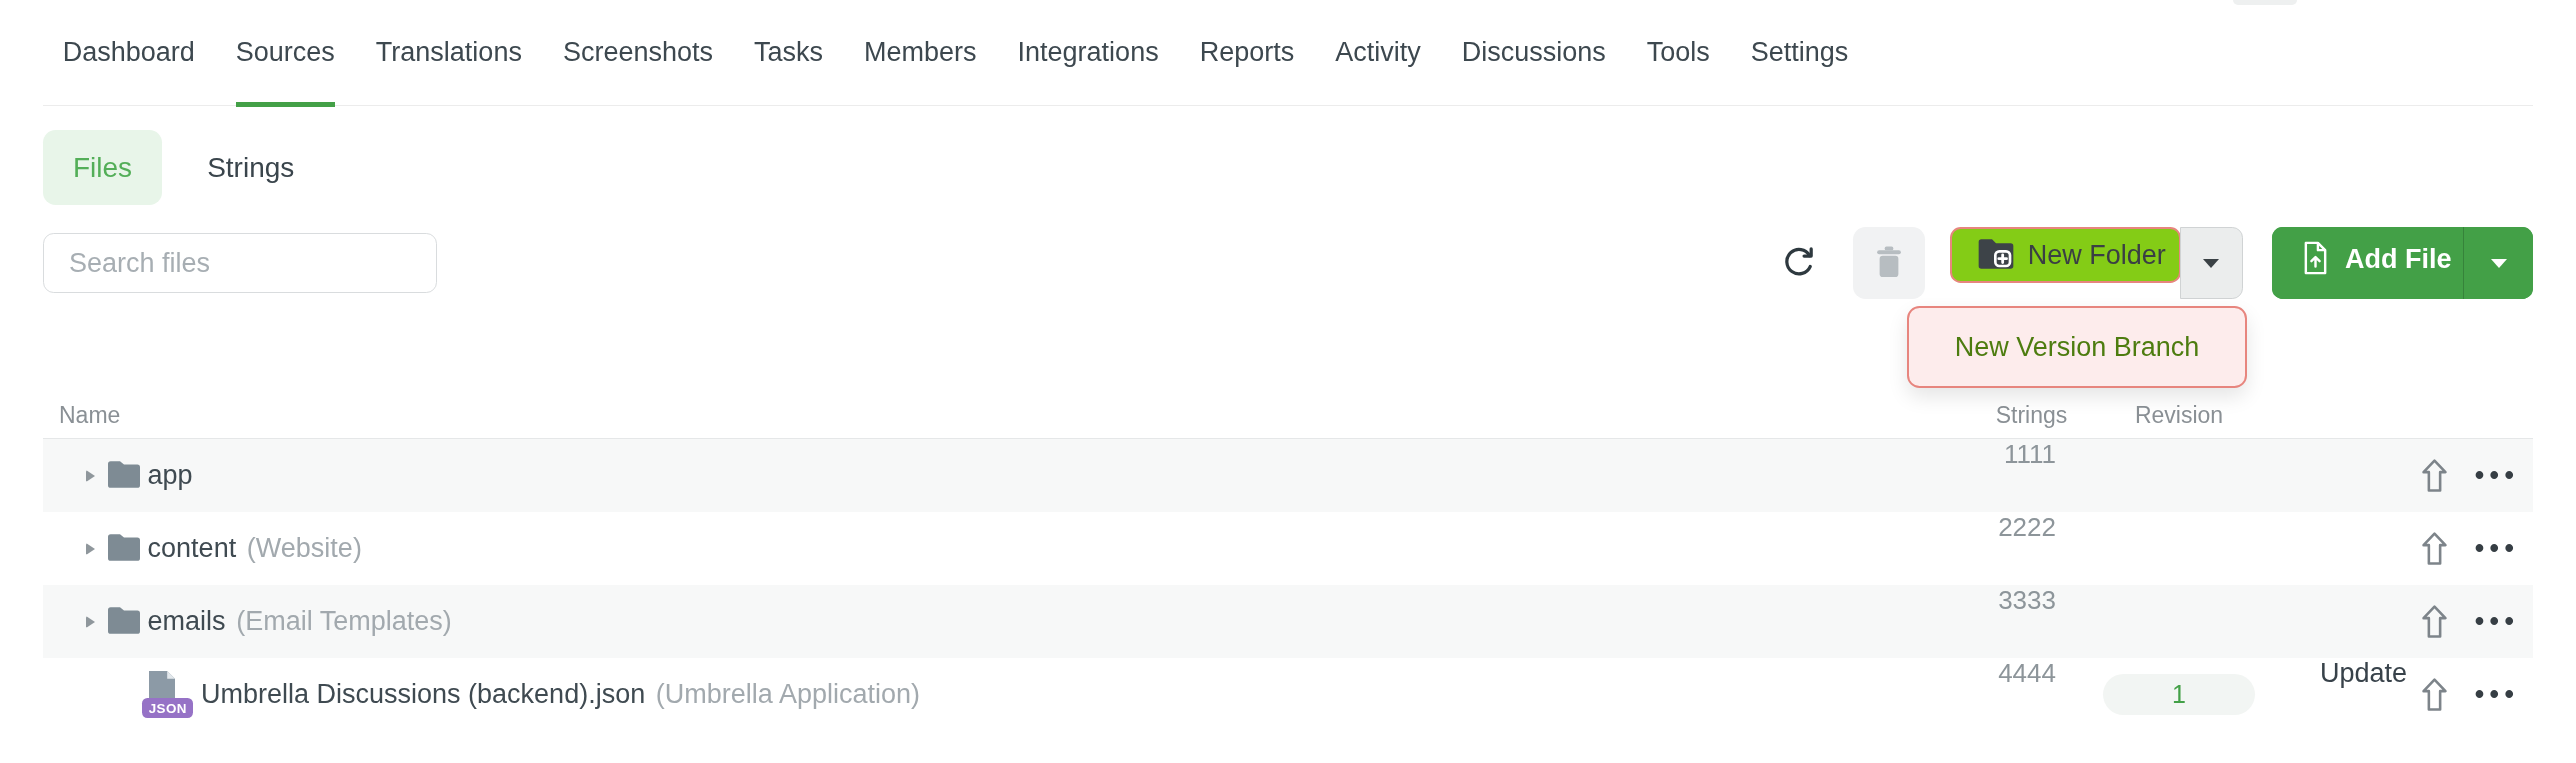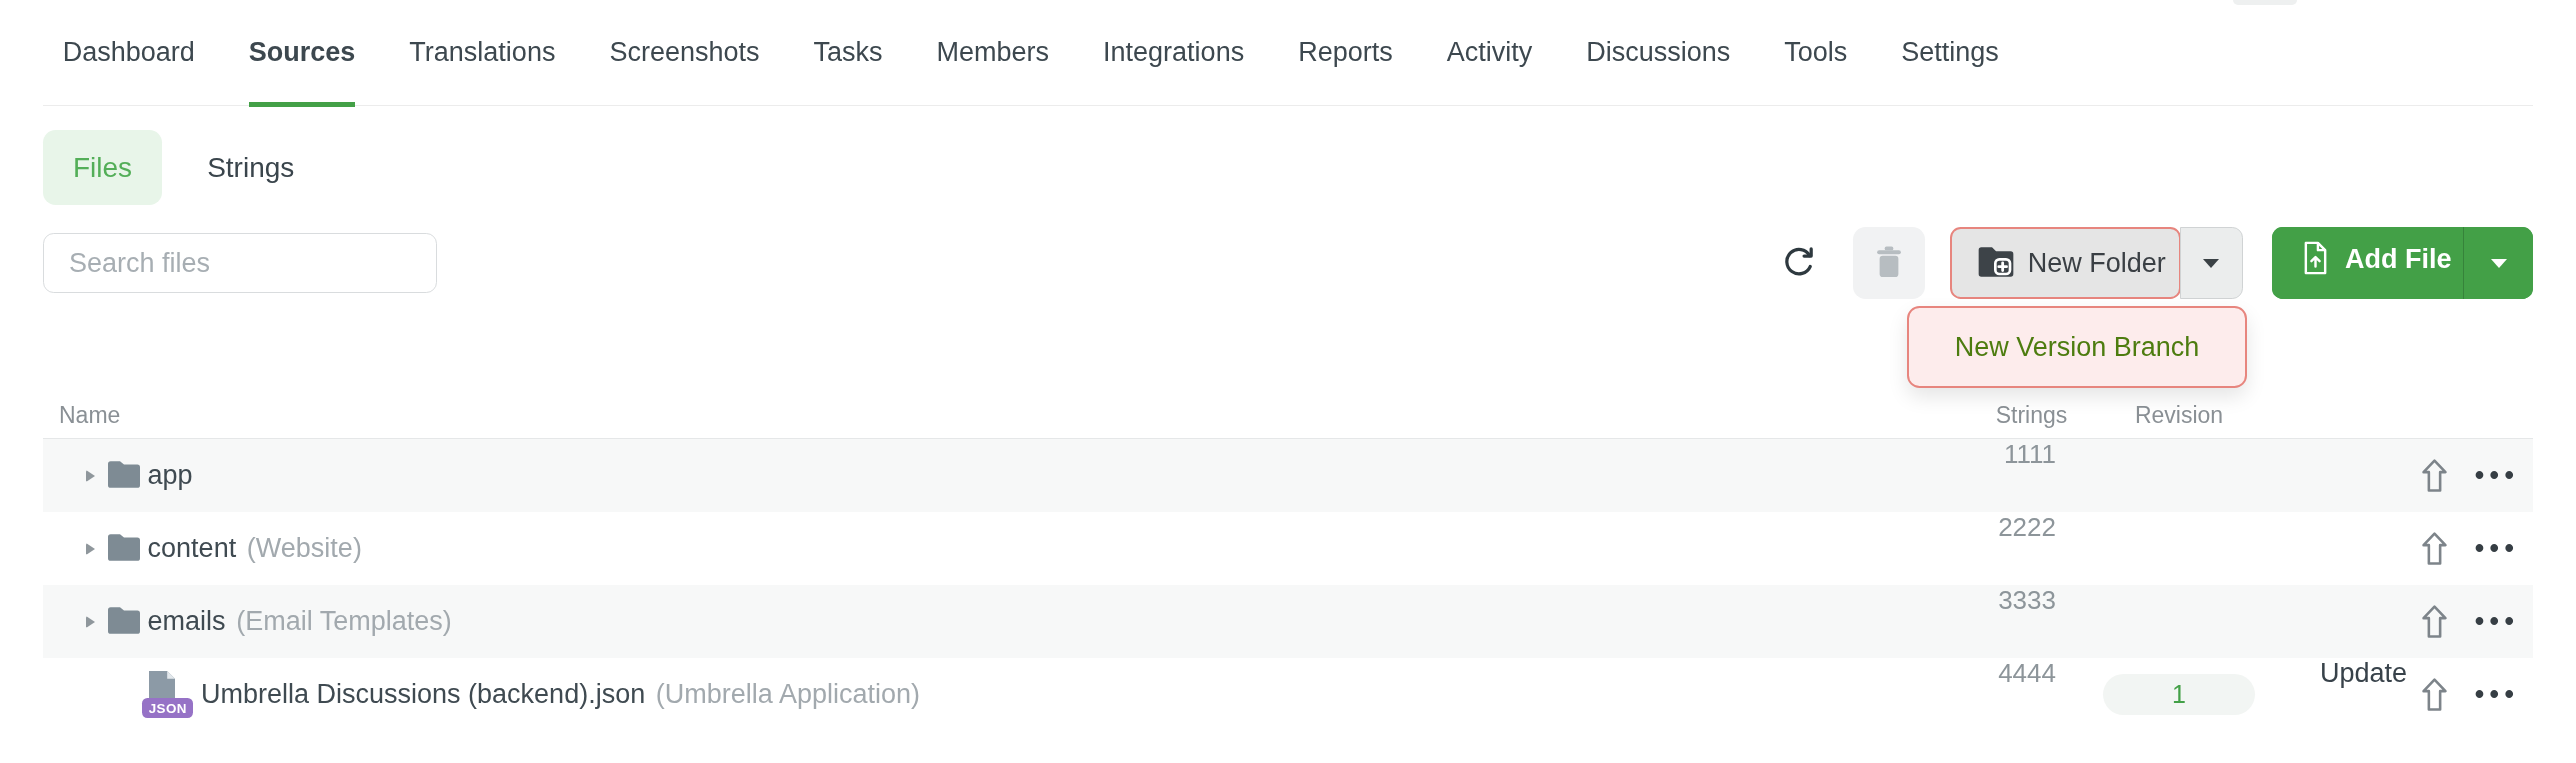--- a/index.html
+++ b/index.html
@@ -5,43 +5,43 @@
   * { box-sizing: border-box; margin: 0; padding: 0; }
   html,body { background:#fff; }
   body { font-family:"Liberation Sans", sans-serif; }
   .page { position:relative; width:2576px; height:764px; background:#fff; overflow:hidden; }
 
   
   .top-stub { position:absolute; left:2233px; top:0; width:64px; height:5.4px; background:#eef0f0; border-radius:0 0 7.2px 7.2px; }
 
   
   .nav { display:flex; align-items:center; height:106px; margin:0 43px; padding-left:19.7px;
-         border-bottom:1.8px solid #ececec; gap:54px; }
+         border-bottom:1.8px solid #ececec; gap:41px; }
   .nav-item { position:relative; font-size:27px; color:#3d484f; height:106px; display:flex; align-items:center; cursor:pointer; white-space:nowrap; }
-  .nav-item.active { font-weight:700; }
+  .nav-item.active { font-weight:400; }
   .nav-item.active::after { content:""; position:absolute; left:0; right:0; bottom:-1.8px; height:5.4px; background:#43a047; }
 
   
   .tabsrow { display:flex; align-items:center; margin:24px 43px 0; height:75px;text-align:center; }
   .tab-files { display:flex; align-items:center; justify-content:center; height:75px; padding:0 30px;
                background:#e8f5e9; color:#53ae58; font-size:28px; border-radius:12.5px; cursor:pointer; }
   .tab-strings { margin-left:45px; font-size:28px; color:#3a454c; cursor:pointer; }
 
   
   .toolbar { position:relative; display:flex; justify-content:space-between; align-items:center; margin:22.4px 43px 0; height:72px; }
   .search { width:394px; height:60px; border:1.8px solid #d9dcde; border-radius:10.7px; font-size:27px; padding:0 25px;
             color:#3d484f; outline:none; font-family:"Liberation Sans", sans-serif; }
   .search::placeholder { color:#a7aeb3; }
   .right-cluster { display:flex; align-items:center; height:72px; }
   .icon-btn-plain { width:39px; height:50px; display:flex; align-items:center; justify-content:center; cursor:pointer; background:none; border:none; }
   .trash-btn { margin-left:36px; width:72px; height:72px; background:#f1f2f3; border:none; border-radius:12.5px;
                display:flex; align-items:center; justify-content:center; cursor:pointer; }
   .newfolder-group { display:flex; margin-left:25px; height:72px; }
-  .btn-newfolder { display:flex; align-items:center; height:72px; width:231px; padding-left:25px;
-                   background:#e5e5e5; border:2.7px solid #e7857e; border-radius:10.7px; cursor:pointer; }
+  .btn-newfolder { display:flex; align-items:center; height:56px; width:231px; padding-left:25px;
+                   background:#84cc16; border:2.7px solid #e7857e; border-radius:10.7px; cursor:pointer; }
   .btn-newfolder .lbl { margin-left:12.5px; font-size:27px; color:#3a3f44; font-family:"Liberation Sans", sans-serif; }
   .btn-newfolder-caret { width:63px; height:72px; margin-left:-1.8px; background:#ebeded; border:1.8px solid #d0d3d4;
                          border-radius:0 10.7px 10.7px 0; display:flex; align-items:center; justify-content:center; cursor:pointer; }
   .addfile-group { display:flex; margin-left:29.5px; height:72px; background:#43a047; border-radius:10.7px; overflow:hidden; }
   .btn-addfile { display:flex; align-items:center; height:72px; padding:0 0 8px 29px; width:192px; background:#43a047;
                  border:none; border-right:1.8px solid rgba(0,0,0,0.18); cursor:pointer; }
   .btn-addfile .lbl { margin-left:15px; font-size:27px; font-weight:700; color:#fff; font-family:"Liberation Sans", sans-serif; }
   .btn-addfile-caret { width:69px; height:72px; background:#43a047; border:none; display:flex; align-items:center; justify-content:center; cursor:pointer; }
   .caret-down { width:0; height:0; border-left:8px solid transparent; border-right:8px solid transparent; border-top:9.8px solid #3a4145; }
   .caret-down.white { border-top-color:#fff; }

